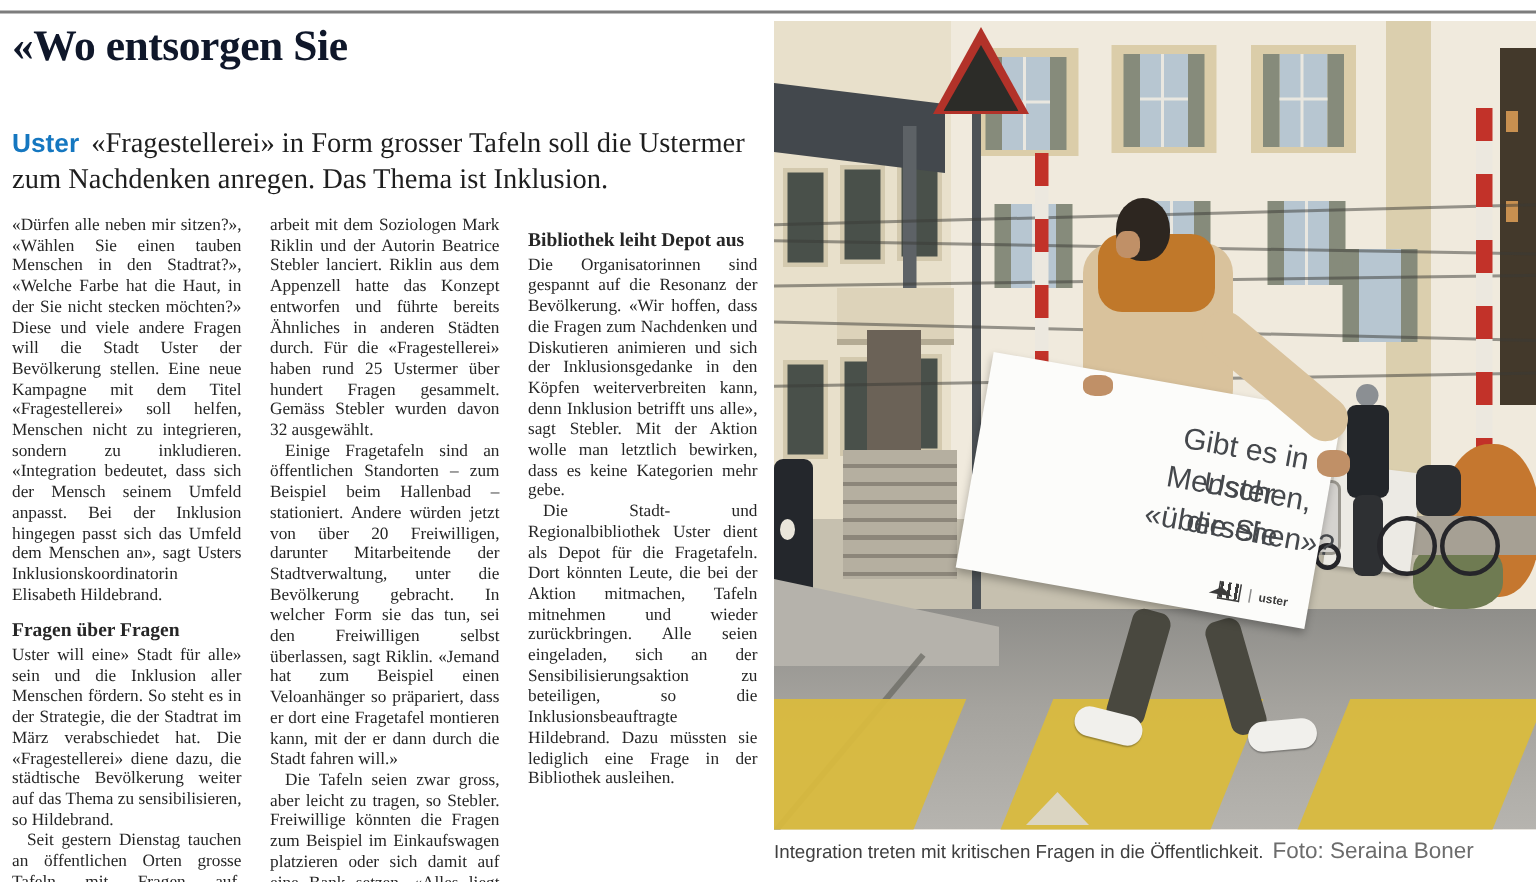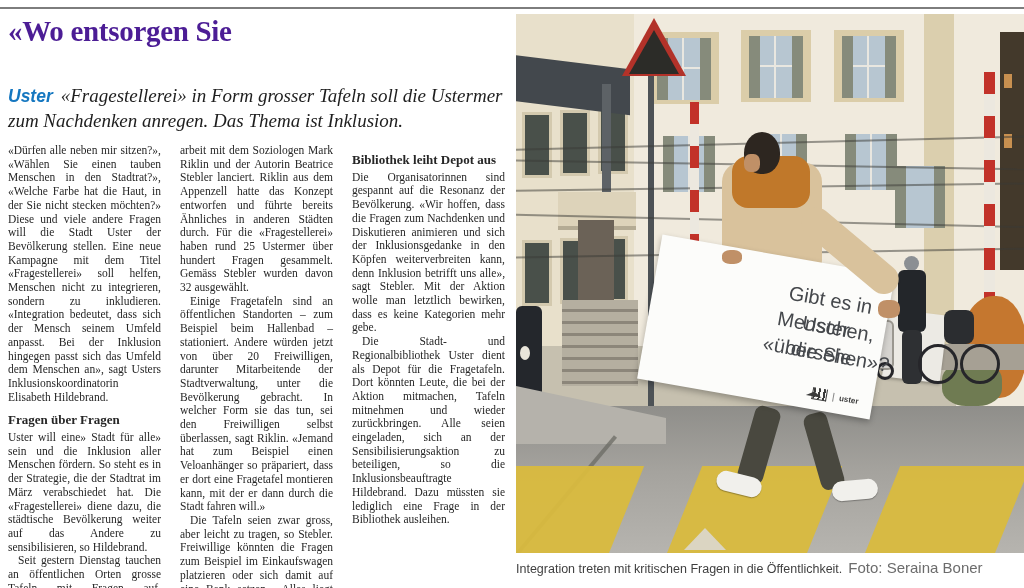--- a/index.html
+++ b/index.html
@@ -3,23 +3,23 @@
 <meta charset="utf-8">
 <style>
   html,body{margin:0;padding:0;background:#fff;}
   .page{position:relative;width:1024px;height:588px;background:#fff;overflow:hidden;
         font-family:"Liberation Serif",serif;color:#222;}
   .top-rule{position:absolute;left:0;top:7px;width:1024px;height:2px;background:#7d7d7d;}
 
   
   .headline{position:absolute;left:8px;top:16px;width:500px;
             font-family:"Liberation Serif",serif;font-weight:bold;
-            font-size:29px;line-height:30px;letter-spacing:-0.3px;color:#4c1d95;}
+            font-size:29px;line-height:30px;letter-spacing:-0.3px;color:#0f172a;}
   .lede{position:absolute;left:8px;top:84px;width:500px;
-        font-size:19px;line-height:23.5px;color:#1e1e1e;font-style:italic;}
+        font-size:19px;line-height:23.5px;color:#1e1e1e;}
   .kicker{font-family:"Liberation Sans",sans-serif;font-weight:bold;color:#1577c0;
           font-size:17.5px;margin-right:8px;}
   .col{position:absolute;top:144px;width:153px;font-size:11.5px;line-height:13.7px;
        text-align:justify;color:#262626;}
   .col-0{left:8px;}  .col-1{left:180px;}  .col-2{left:352px;}
   .col p{margin:0;}
   .col p.ind{text-indent:10px;}
   .col .subhead{font-weight:bold;font-size:13px;margin:9px 0 4px 0;text-align:left;}
 
   
@@ -106,21 +106,21 @@
   <div class="headline">
     <span>«Wo entsorgen Sie</span><br>
   </div>
   <div class="lede">
     <span class="kicker">Uster</span><span>«Fragestellerei» in Form grosser Tafeln soll die Ustermer zum Nachdenken anregen. Das Thema ist Inklusion.</span>
   </div>
 
   <div class="col col-0">
       <p>«Dürfen alle neben mir sitzen?», «Wählen Sie einen tauben Menschen in den Stadtrat?», «Welche Farbe hat die Haut, in der Sie nicht stecken möchten?» Diese und viele andere Fragen will die Stadt Uster der Bevölkerung stellen. Eine neue Kampagne mit dem Titel «Fragestellerei» soll helfen, Menschen nicht zu integrieren, sondern zu inkludieren. «Integration bedeutet, dass sich der Mensch seinem Umfeld anpasst. Bei der Inklusion hingegen passt sich das Umfeld dem Menschen an», sagt Usters Inklusionskoordinatorin Elisabeth Hildebrand.</p>
       <div class="subhead">Fragen über Fragen</div>
-      <p>Uster will eine» Stadt für alle» sein und die Inklusion aller Menschen fördern. So steht es in der Strategie, die der Stadtrat im März verabschiedet hat. Die «Fragestellerei» diene dazu, die städtische Bevölkerung weiter auf das Andere zu sensibilisieren, so Hildebrand.</p>
+      <p>Uster will eine» Stadt für alle» sein und die Inklusion aller Menschen fördern. So steht es in der Strategie, die der Stadtrat im März verabschiedet hat. Die «Fragestellerei» diene dazu, die städtische Bevölkerung weiter auf das Thema zu sensibilisieren, so Hildebrand.</p>
       <p class="ind">Seit gestern Dienstag tauchen an öffentlichen Orten grosse Tafeln mit Fragen auf. Hildebrand hat das Projekt in Zusammen-</p>
     </div>
   <div class="col col-1">
       <p>arbeit mit dem Soziologen Mark Riklin und der Autorin Beatrice Stebler lanciert. Riklin aus dem Appenzell hatte das Konzept entworfen und führte bereits Ähnliches in anderen Städten durch. Für die «Fragestellerei» haben rund 25 Ustermer über hundert Fragen gesammelt. Gemäss Stebler wurden davon 32 ausgewählt.</p>
       <p class="ind">Einige Fragetafeln sind an öffentlichen Standorten – zum Beispiel beim Hallenbad – stationiert. Andere würden jetzt von über 20 Freiwilligen, darunter Mitarbeitende der Stadtverwaltung, unter die Bevölkerung gebracht. In welcher Form sie das tun, sei den Freiwilligen selbst überlassen, sagt Riklin. «Jemand hat zum Beispiel einen Veloanhänger so präpariert, dass er dort eine Fragetafel montieren kann, mit der er dann durch die Stadt fahren will.»</p>
       <p class="ind">Die Tafeln seien zwar gross, aber leicht zu tragen, so Stebler. Freiwillige könnten die Fragen zum Beispiel im Einkaufswagen platzieren oder sich damit auf eine Bank setzen. «Alles liegt drin», sagt Stebler. Die Tafeln müssten auch nicht weiss blei-</p>
     </div>
   <div class="col col-2">
       <div class="subhead">Bibliothek leiht Depot aus</div>
       <p>Die Organisatorinnen sind gespannt auf die Resonanz der Bevölkerung. «Wir hoffen, dass die Fragen zum Nachdenken und Diskutieren animieren und sich der Inklusionsgedanke in den Köpfen weiterverbreiten kann, denn Inklusion betrifft uns alle», sagt Stebler. Mit der Aktion wolle man letztlich bewirken, dass es keine Kategorien mehr gebe.</p>

